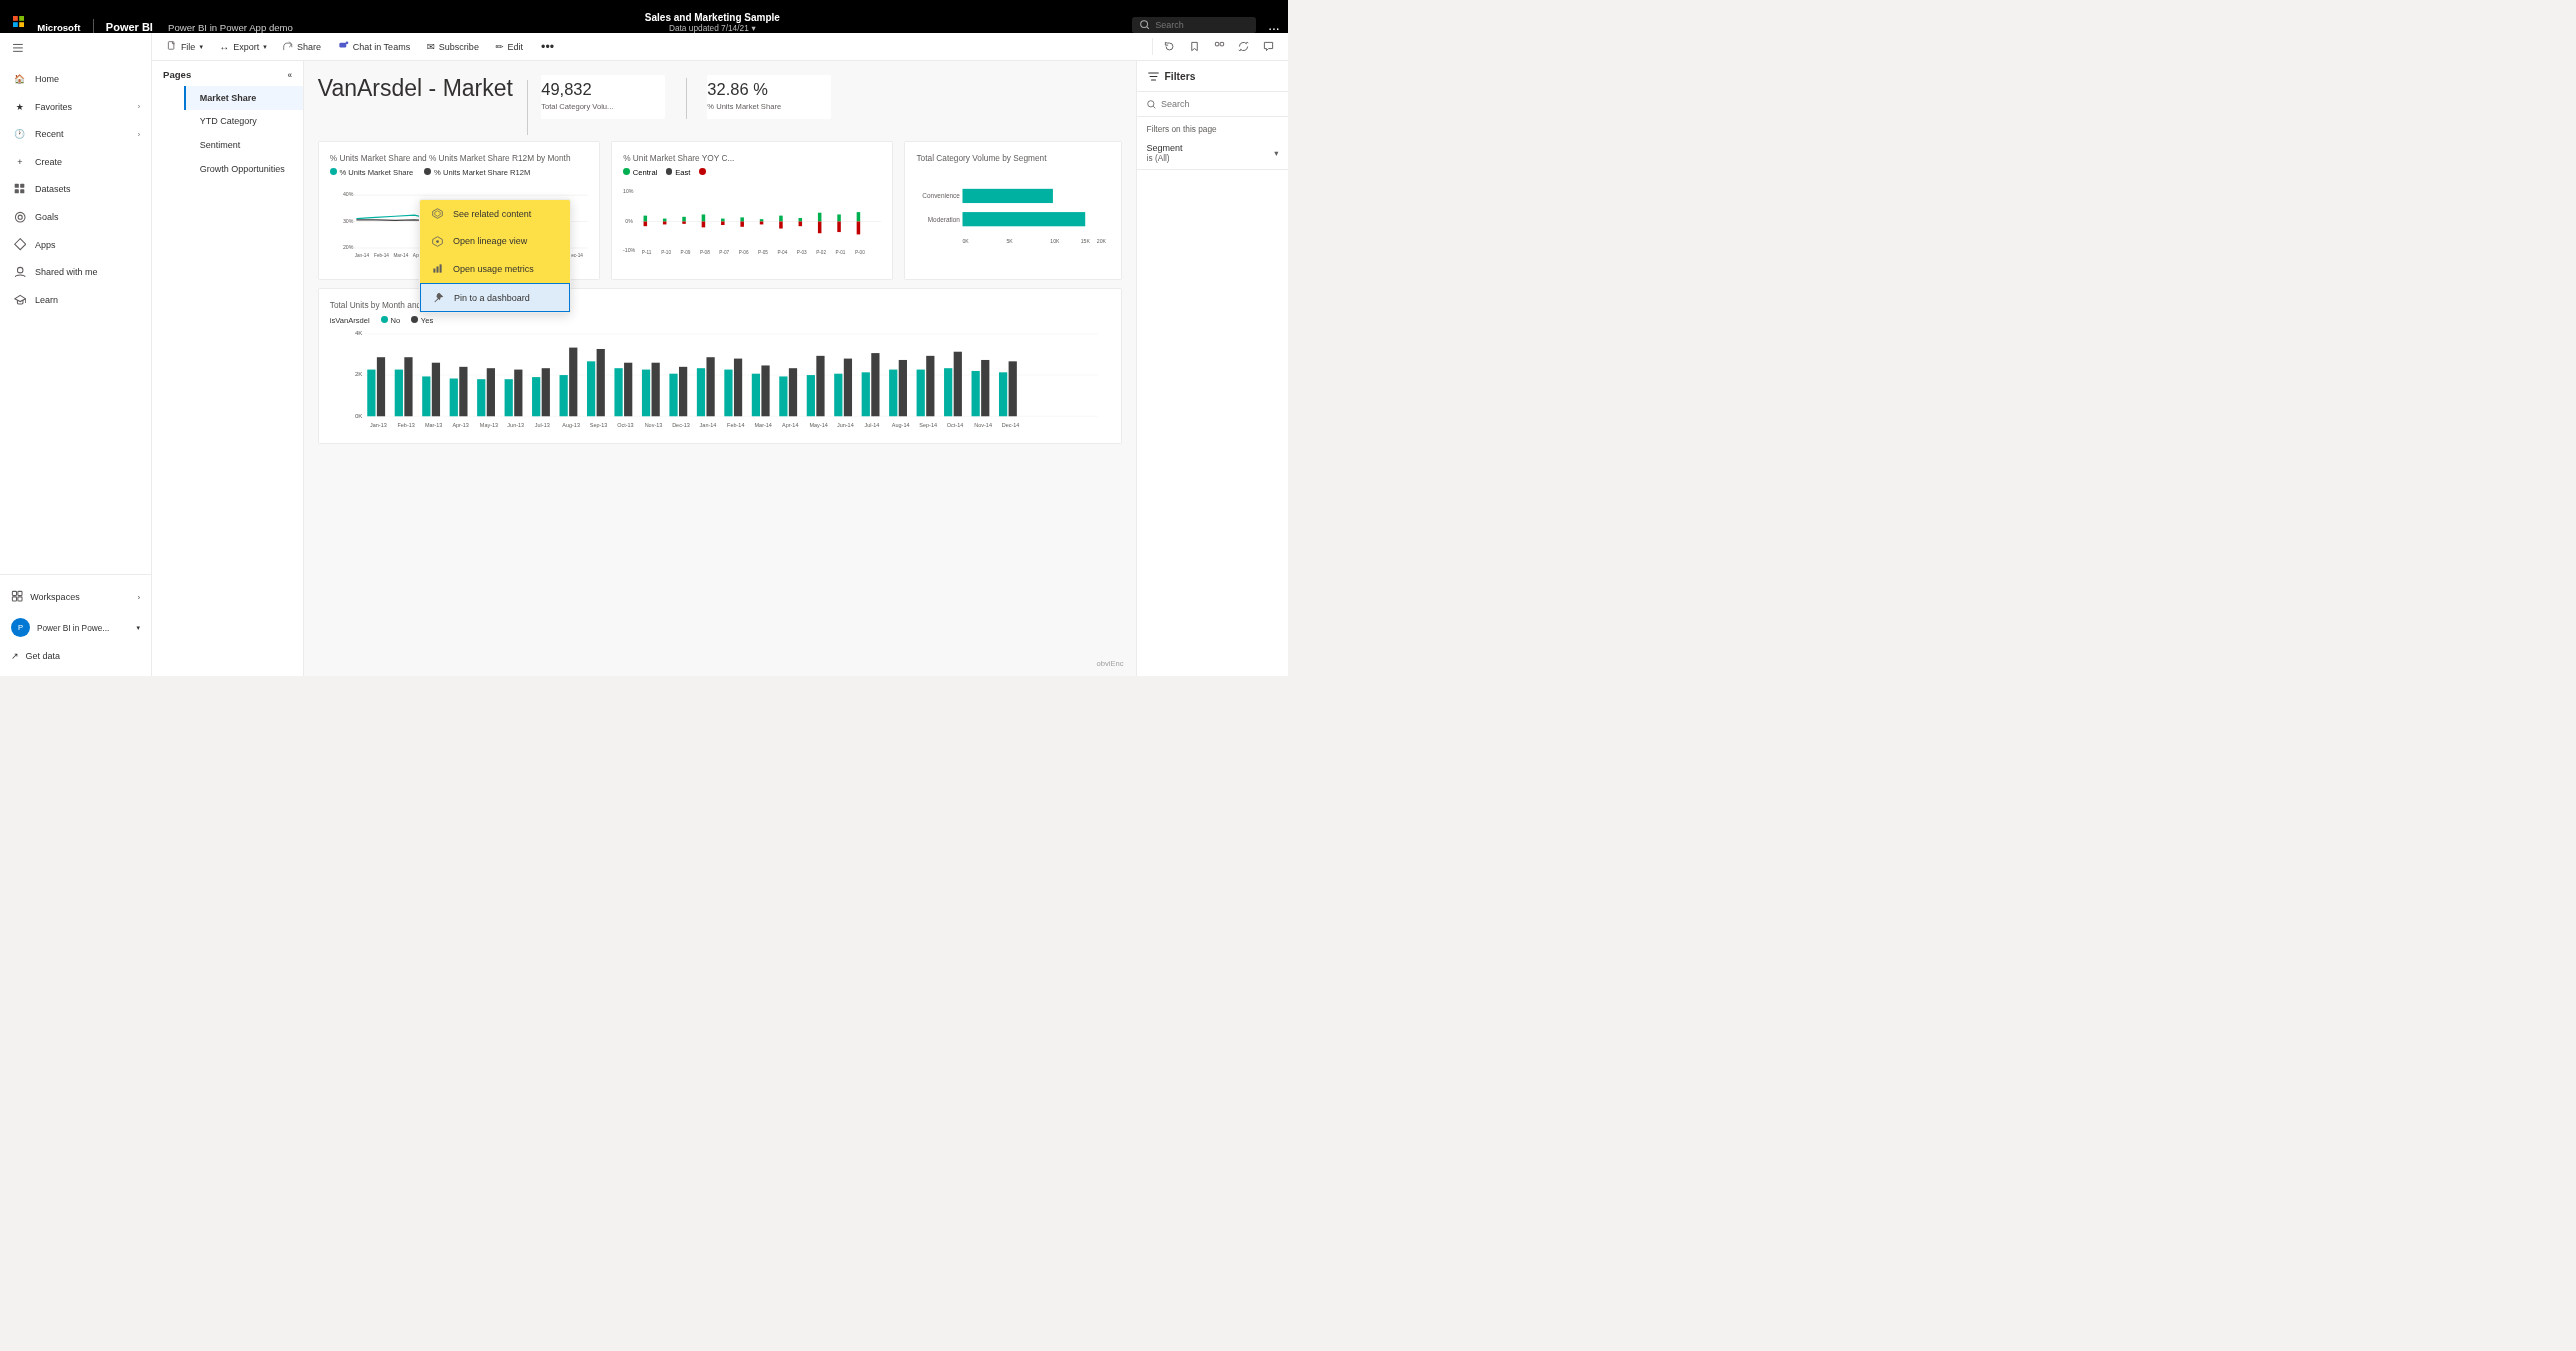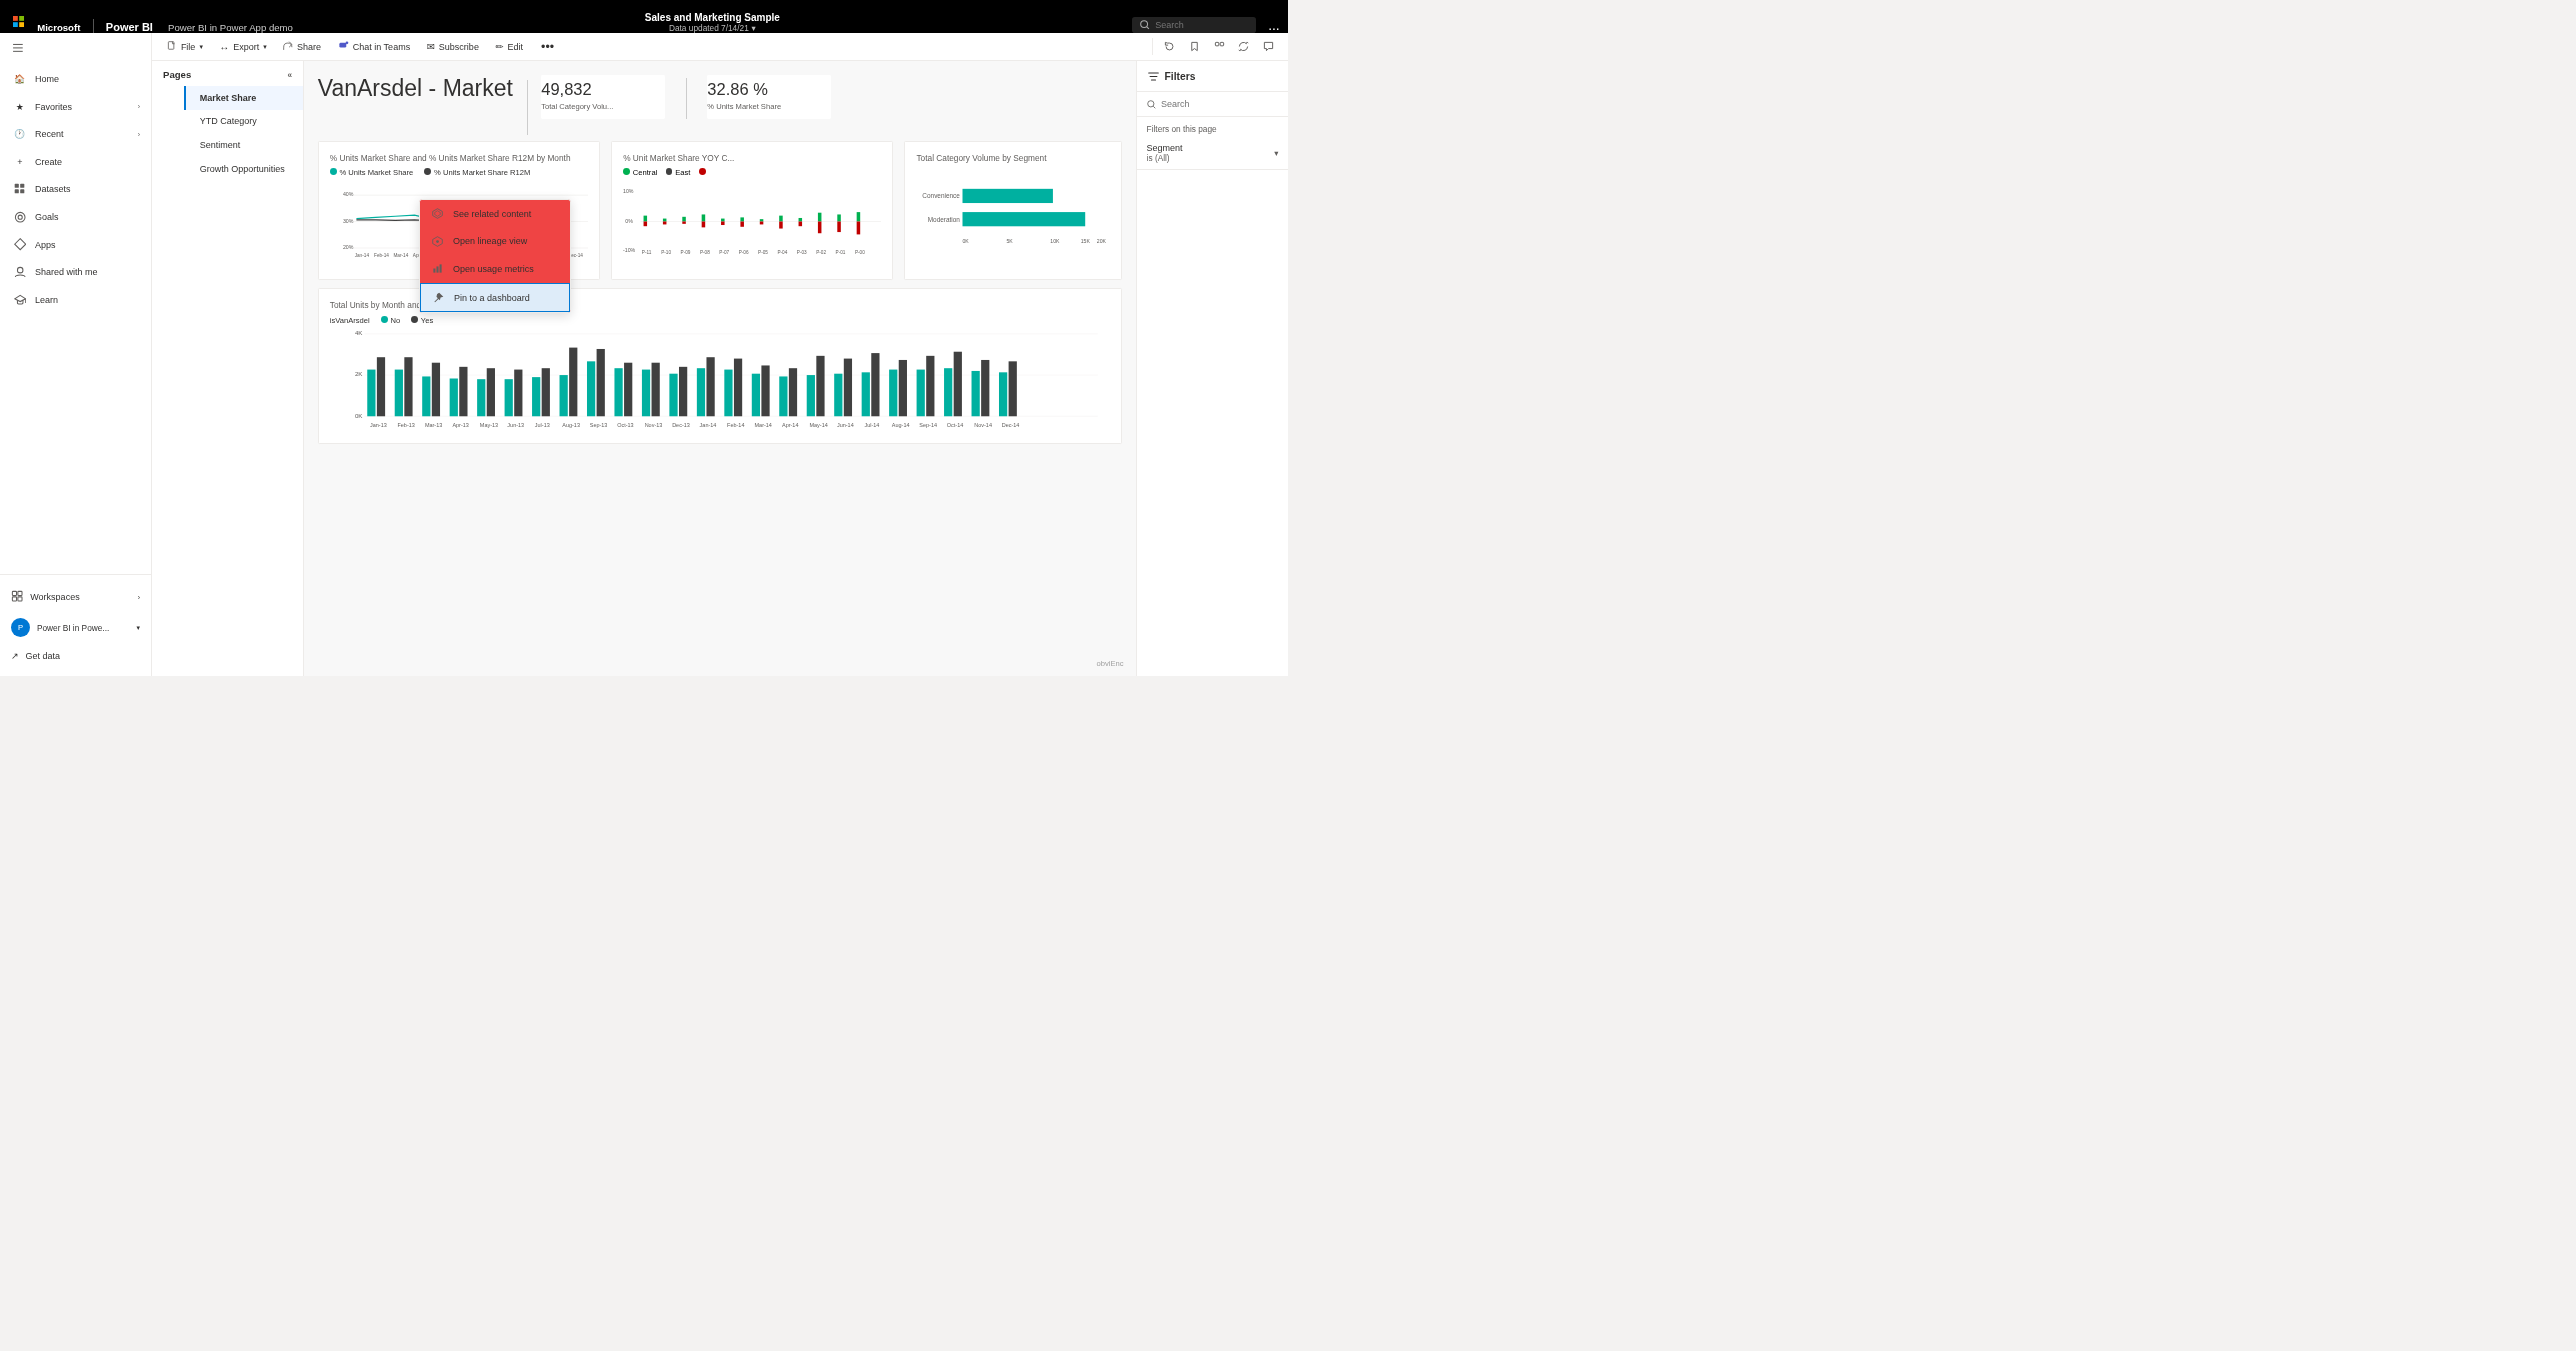--- a/index.html
+++ b/index.html
@@ -121,21 +121,21 @@
     .chart-card {
       background: #fff; border: 0.7px solid #edebe9; border-radius: 1.4px;
       padding: 11px; flex: 1;
     }
     .chart-title { font-size: 8.3px; color: #605e5c; margin-bottom: 5.5px; }
     .chart-legend { display: flex; gap: 11px; margin-bottom: 5.5px; font-size: 7.6px; color: #323130; }
     .legend-dot { width: 6.9px; height: 6.9px; border-radius: 50%; display: inline-block; margin-right: 2.8px; }
 
     
     .context-menu {
-      position: absolute; top: 138px; right: 565px; background: #ef4444;
+      position: absolute; top: 138px; right: 565px; background: #fde047;
       border: 0.7px solid #edebe9; border-radius: 2.8px;
       box-shadow: 0 2.8px 11px rgba(0,0,0,0.15); min-width: 152px; z-index: 200;
     }
     .context-menu-item {
       display: flex; align-items: center; gap: 8.3px; padding: 6.9px 11px;
       cursor: pointer; font-size: 9px; color: #323130;
     }
     .context-menu-item.highlighted { background: #deecf9; border: 0.7px solid #0078d4; }
     .context-menu-icon { width: 13.8px; height: 13.8px; display: flex; align-items: center; justify-content: center; color: #605e5c; font-size: 10.3px; }
 

